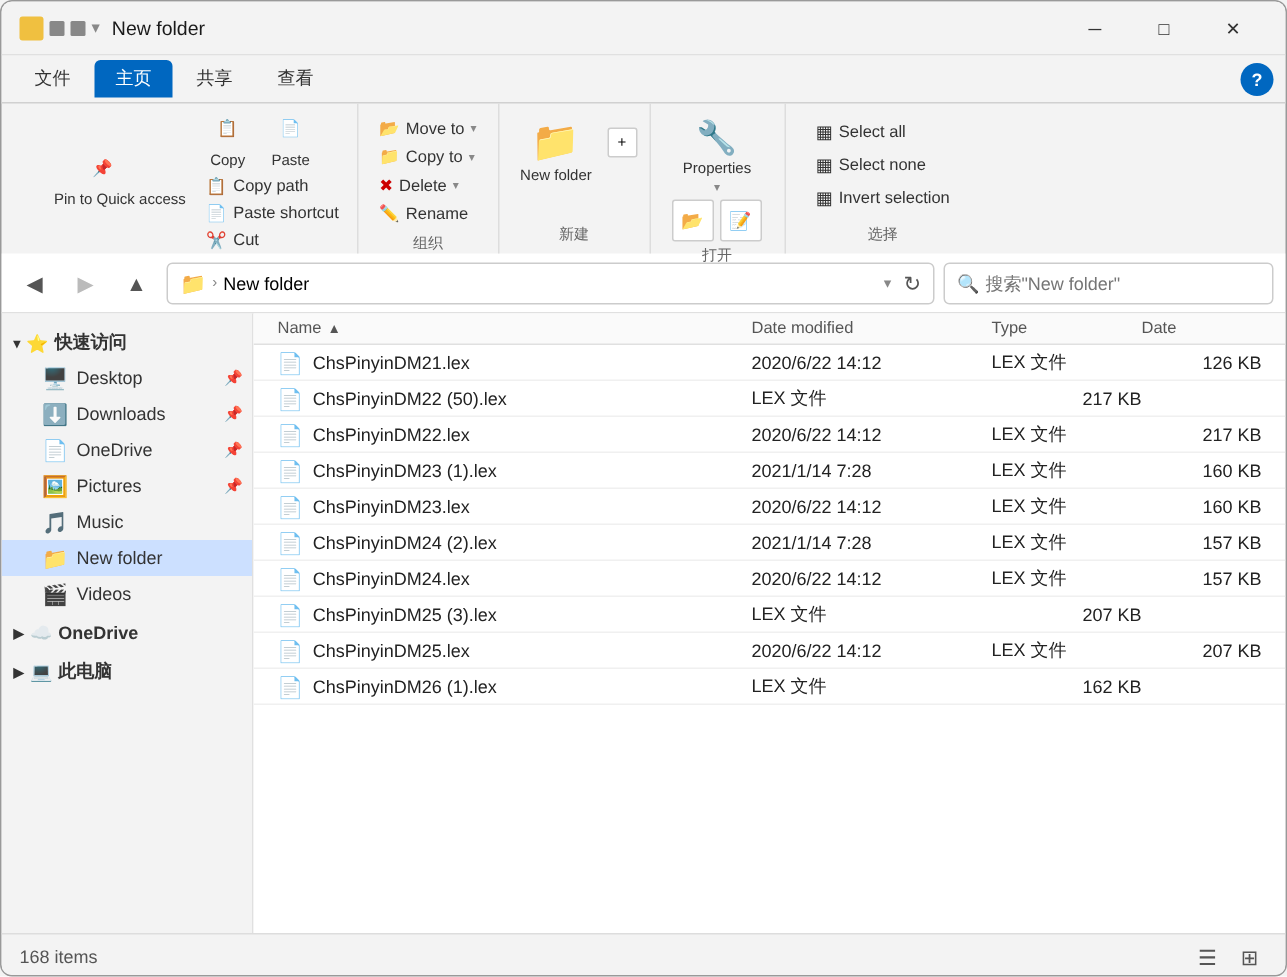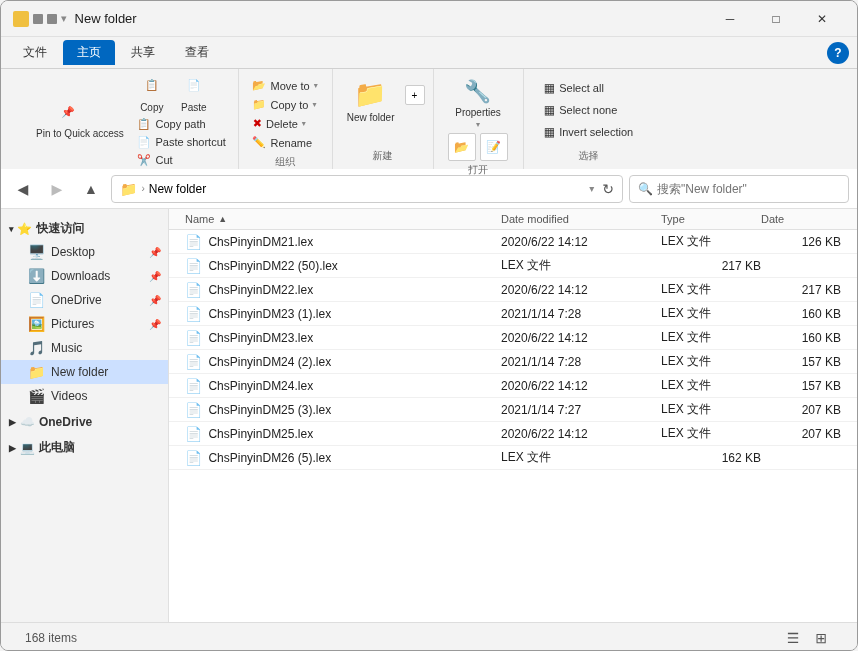--- a/index.html
+++ b/index.html
@@ -212,21 +212,21 @@
     .file-name { display: flex; align-items: center; gap: 6px; }
     .file-icon { font-size: 14px; color: #888; flex-shrink: 0; }
 
     
     .status-bar {
       height: 30px;
       background: #f3f3f3;
       border-top: 1px solid #ddd;
       display: flex;
       align-items: center;
-      padding: 0 24px;
+      padding: 0 12px;
       font-size: 12px;
       color: #555;
     }
     .status-right { margin-left: auto; display: flex; gap: 4px; }
     .view-btn { width: 24px; height: 24px; border: none; background: transparent; cursor: pointer; font-size: 14px; color: #555; border-radius: 3px; display: flex; align-items: center; justify-content: center; }
 
     
     .ribbon-panel-row { display: flex; height: 100px; }
 
     
@@ -521,37 +521,36 @@
       </div>
       <div style="font-size:12px;">2020/6/22 14:12</div>
       <div style="font-size:12px;">LEX 文件</div>
       <div style="font-size:12px;text-align:right;">157 KB</div>
     </div>
         <div class="file-row">
       <div class="file-name">
         <span class="file-icon">📄</span>
         <span>ChsPinyinDM25 (3).lex</span>
       </div>
-      <div style="font-size:12px;">2021/1/14 7:27</div>
       <div style="font-size:12px;">LEX 文件</div>
       <div style="font-size:12px;text-align:right;">207 KB</div>
     </div>
         <div class="file-row">
       <div class="file-name">
         <span class="file-icon">📄</span>
         <span>ChsPinyinDM25.lex</span>
       </div>
       <div style="font-size:12px;">2020/6/22 14:12</div>
       <div style="font-size:12px;">LEX 文件</div>
       <div style="font-size:12px;text-align:right;">207 KB</div>
     </div>
         <div class="file-row">
       <div class="file-name">
         <span class="file-icon">📄</span>
-        <span>ChsPinyinDM26 (5).lex</span>
+        <span>ChsPinyinDM26 (1).lex</span>
       </div>
       <div style="font-size:12px;">LEX 文件</div>
       <div style="font-size:12px;text-align:right;">162 KB</div>
     </div>
       </div>
   </div>
 
 </div>
 
 <div class="status-bar">

